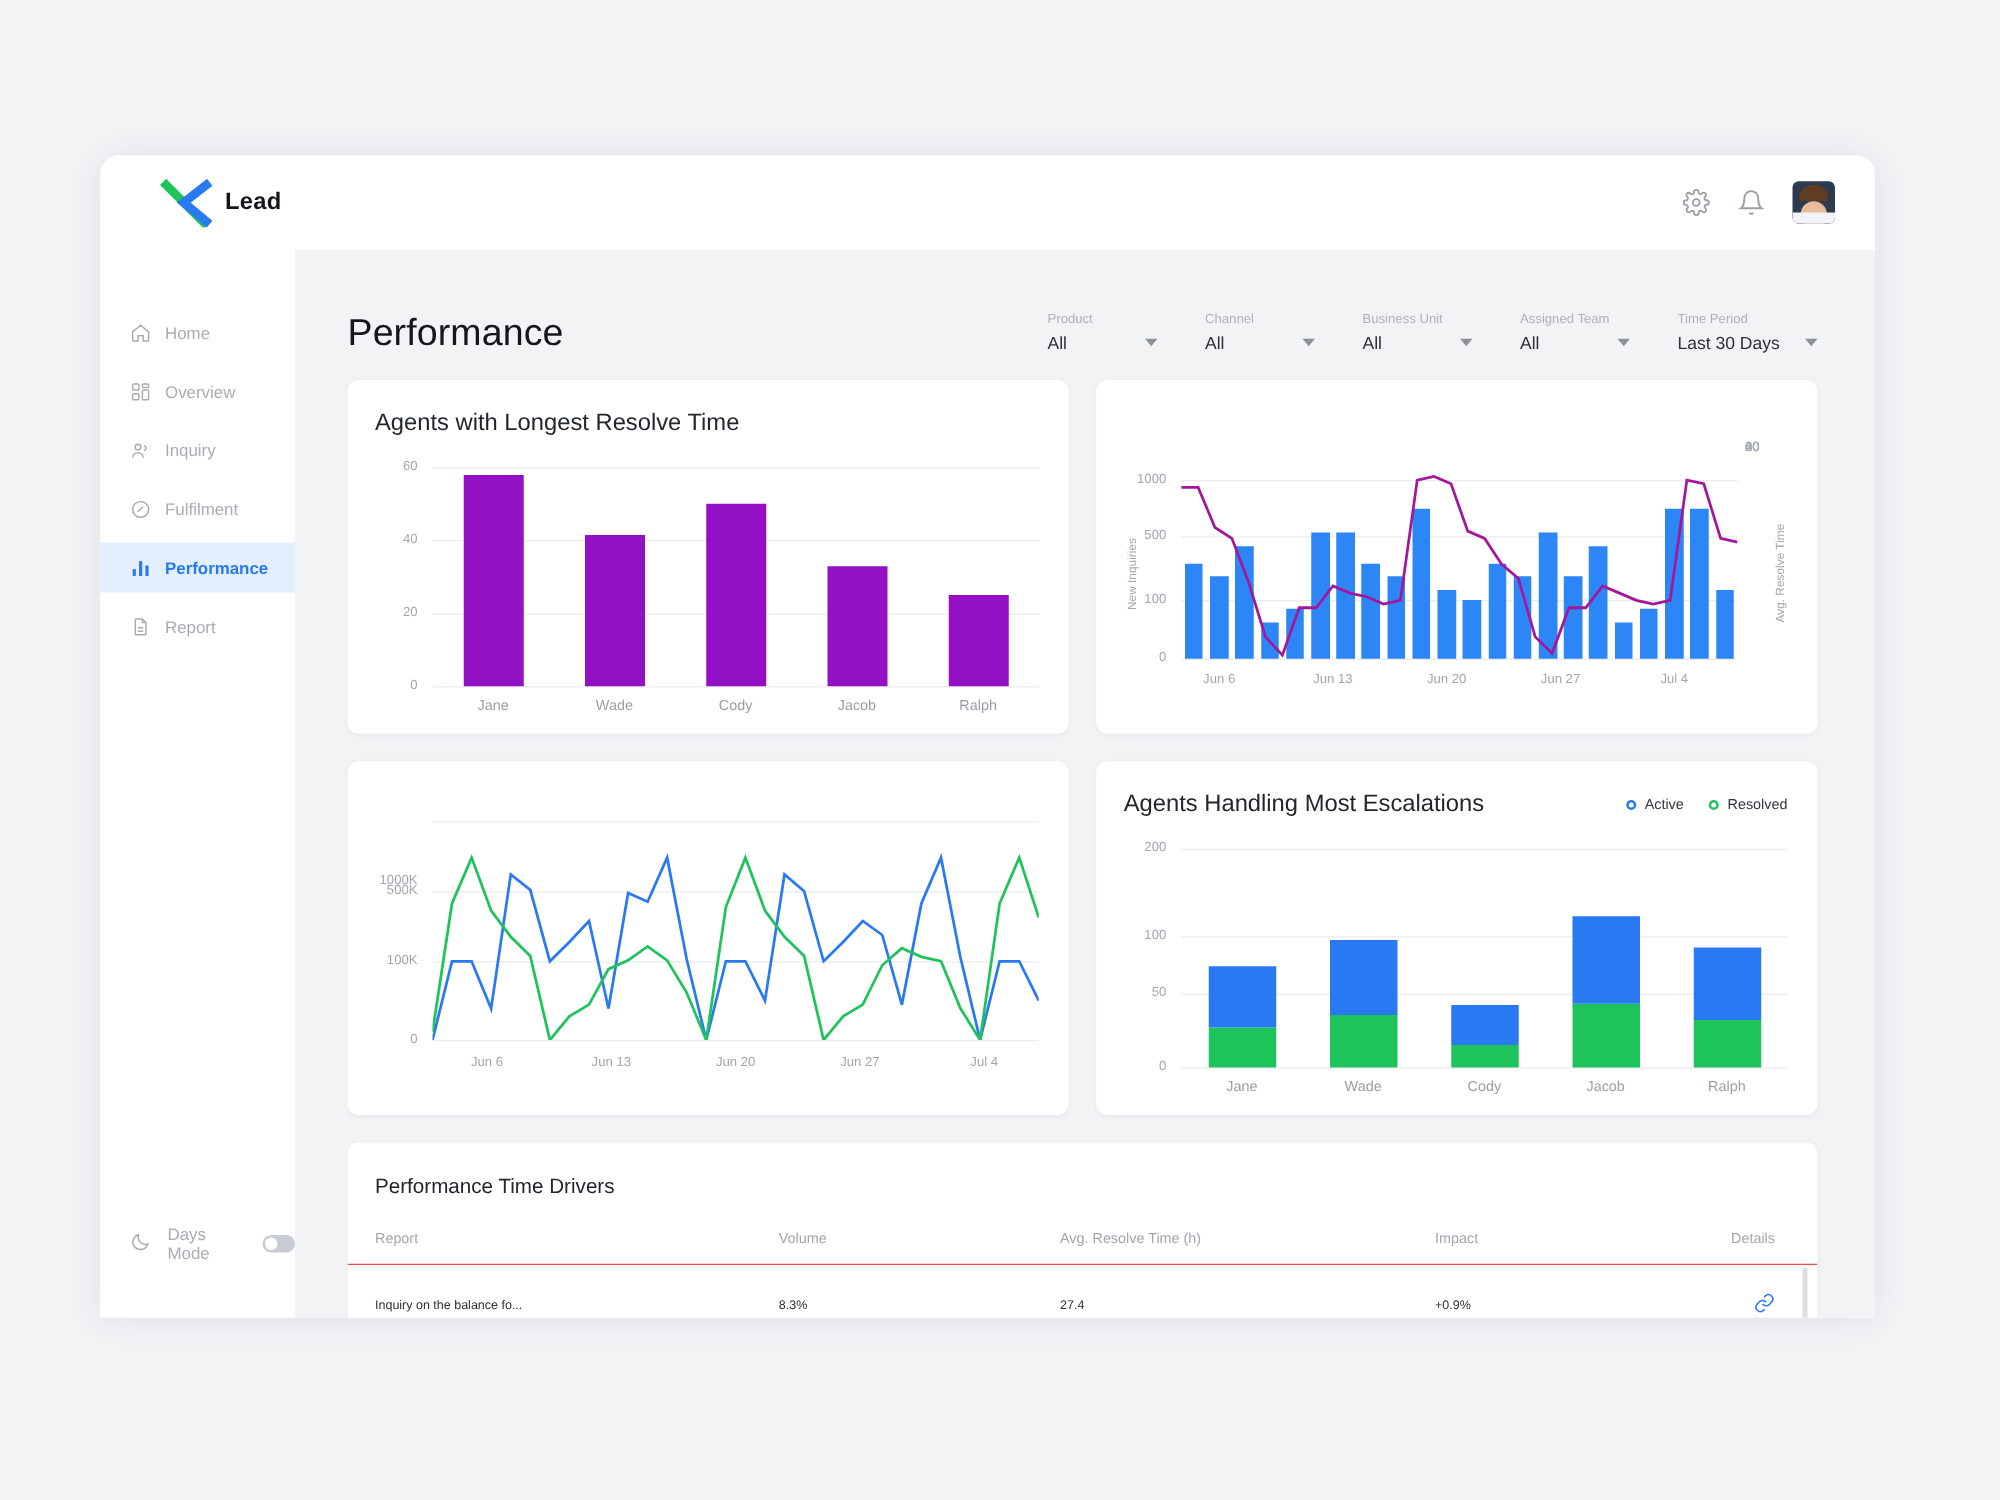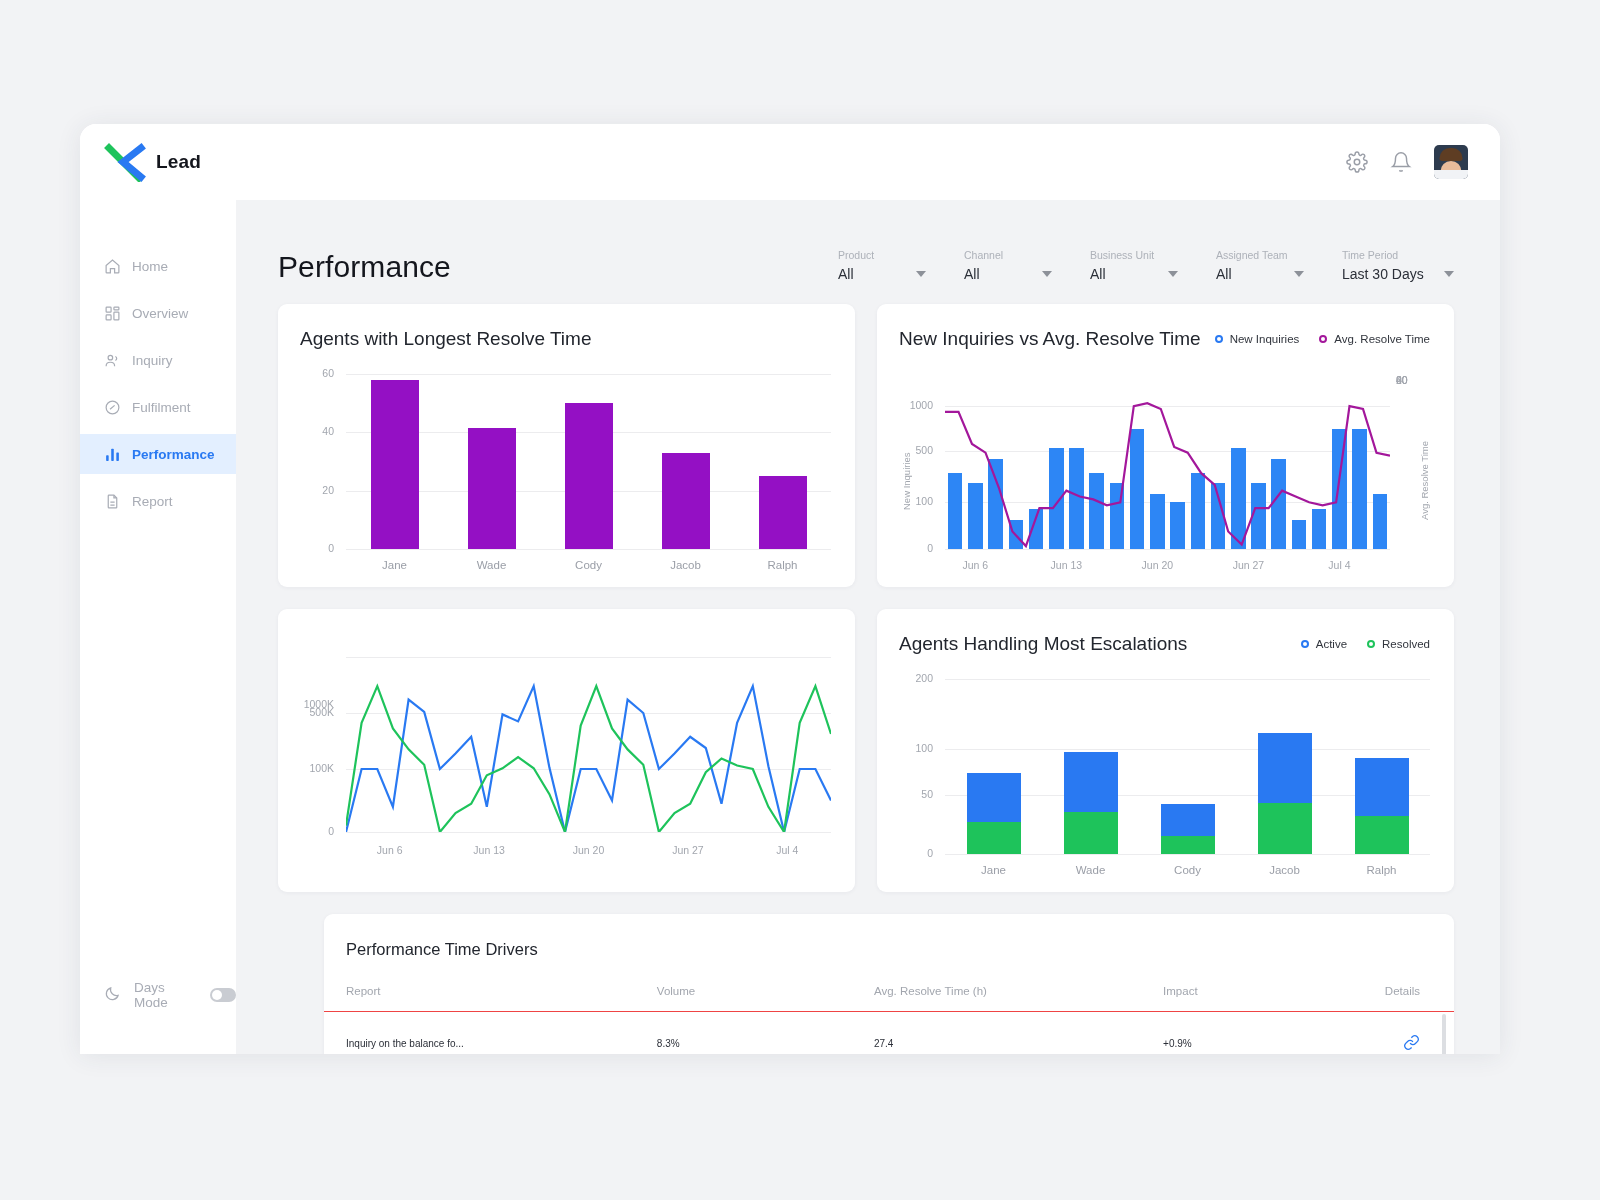--- a/index.html
+++ b/index.html
@@ -17,21 +17,21 @@
     border-radius: 16px 16px 0 0;
     overflow: hidden;
     box-shadow: 0 2px 26px rgba(40,50,80,0.09);
   }
 
   
   .topbar {
     position: absolute; left: 0; top: 0;
     width: 1420px; height: 76px;
     background: #ffffff;
-    display: flex; align-items: center;
+    display: flex; align-items: center; padding-left: 24px;
   }
   .brand { display: flex; align-items: center; gap: 10px; margin-left: 22px; }
   .logo-x { width: 44px; height: 40px; }
   .brand-name { font-size: 19px; font-weight: 700; color: #14161d; letter-spacing: .2px; }
   .topbar-right {
     margin-left: auto; margin-right: 32px;
     display: flex; align-items: center; gap: 22px;
   }
   .ic-btn { width: 22px; height: 22px; color: #9a9ea7; cursor: pointer; }
   .avatar {
@@ -111,21 +111,21 @@
     writing-mode: vertical-rl; transform: rotate(180deg);
   }
   .plot { position: absolute; left: 46px; right: 0; top: 0; bottom: 20px; }
   .gridline { position: absolute; left: 0; right: 0; height: 1px; background: #ececee; }
   .bar { position: absolute; bottom: 0; background: #9410c4; }
   .bbar { position: absolute; bottom: 0; background: #2d86f5; }
   .cat { position: absolute; font-size: 11.5px; color: #9a9ea7; transform: translateX(-50%); }
 
   
   .table-card { margin-top: 22px; background: #fff; border-radius: 9px; padding: 26px 0 0 0;
-                position: relative; box-shadow: 0 1px 4px rgba(30,40,70,.05); height: 168px; overflow: hidden; margin-left: 46px;}
+                position: relative; box-shadow: 0 1px 4px rgba(30,40,70,.05); height: 168px; overflow: hidden;}
   .tbl-title { font-size: 16.5px; color: #22262e; padding: 0 24px 0 22px; }
   .tbl { width: 100%; margin-top: 26px; border-collapse: collapse; }
   .tbl th { font-size: 11.5px; color: #a2a6ae; font-weight: 400; text-align: left; padding: 0 0 14px 0; }
   .tbl td { font-size: 10px; color: #2b2f38; padding: 22px 0 0 0; border-top: 1px solid #ef4444; }
   .tbl th:first-child, .tbl td:first-child { padding-left: 22px; }
   .tbl th:last-child, .tbl td:last-child { text-align: right; padding-right: 34px; }
   .link-ic { color: #2979f2; cursor: pointer; }
   .scroll-track { position: absolute; right: 8px; top: 100px; width: 4px; height: 62px; background: #dcdee2; border-radius: 2px;}
 </style>
 </head>
@@ -314,33 +314,20 @@
               <div class="cat" style="left: 94.5px; top: 185px;">Jane</div>
               <div class="cat" style="left: 191.5px; top: 185px;">Wade</div>
               <div class="cat" style="left: 288.5px; top: 185px;">Cody</div>
               <div class="cat" style="left: 385.5px; top: 185px;">Jacob</div>
               <div class="cat" style="left: 482.5px; top: 185px;">Ralph</div>
             </div>
         </div>
       </div>
 
       <div class="card">
-        <div class="card-head">
-          <div class="card-title">New Inquiries vs Avg. Resolve Time</div>
-          <div class="legend">
-            <span class="lg">
-                <span class="ring" style="border-color:#2979f2"></span>
-                <span>New Inquiries</span>
-              </span>
-            <span class="lg">
-                <span class="ring" style="border-color:#a3179b"></span>
-                <span>Avg. Resolve Time</span>
-              </span>
-          </div>
-        </div>
         <div class="chart-wrap">
           <div id="c2" style="position:absolute;inset:0">
               <div class="ylab" style="left: 0px; top: 24.5px;">1000</div>
               <div class="ylab" style="left: 0px; top: 70px;">500</div>
               <div class="ylab" style="left: 0px; top: 120.75px;">100</div>
               <div class="ylab" style="left: 0px; top: 168px;">0</div>
               <div class="plot" style="inset: 0px 40px 20px 46px;">
                 <div class="gridline" style="top: 31.5px;"></div>
                 <div class="gridline" style="top: 77px;"></div>
                 <div class="gridline" style="top: 127.75px;"></div>

